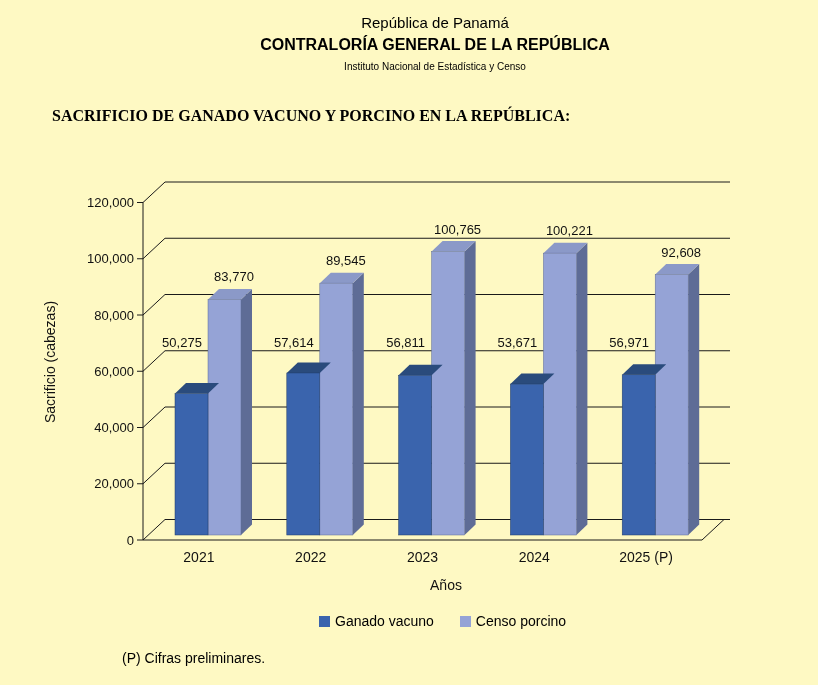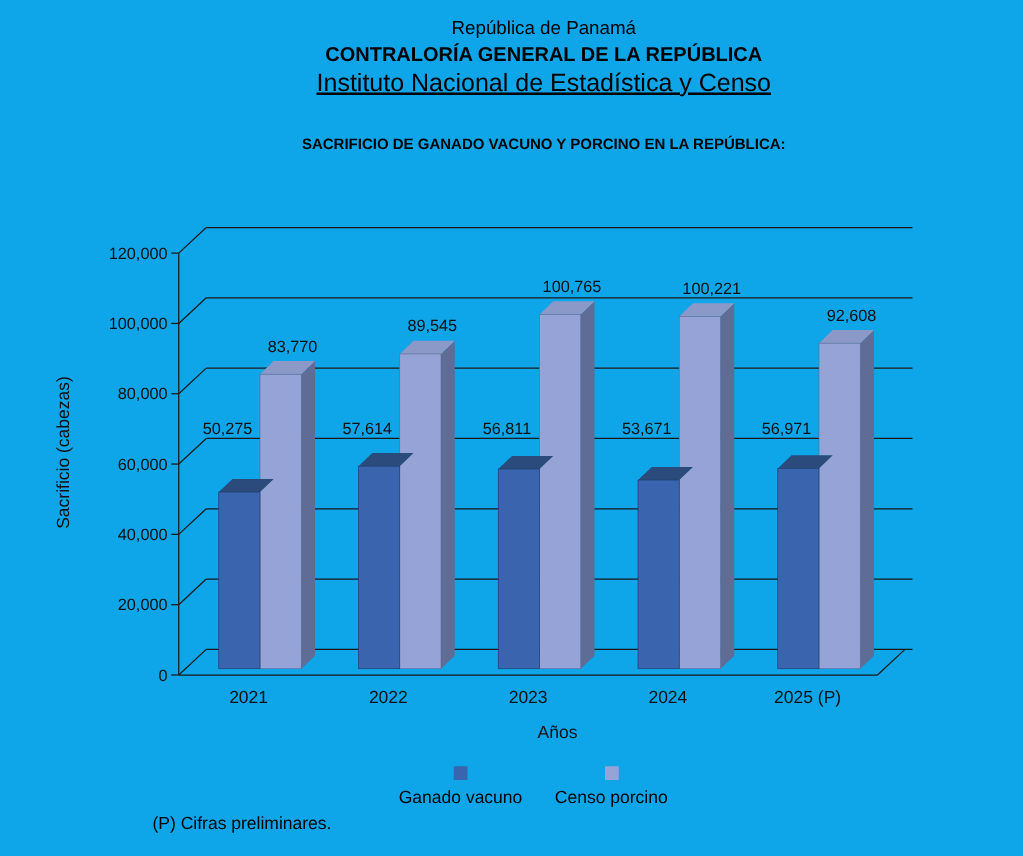--- a/index.html
+++ b/index.html
@@ -1,28 +1,28 @@
 <!DOCTYPE html>
 <html><head>
 <meta charset="utf-8">
 <style>
   html,body{margin:0;padding:0;background:#fff;}
-  .page{position:relative;width:818px;height:685px;background:#0ea5e9;overflow:hidden;
+  .page{position:relative;width:818px;height:685px;background:#fef9c3;overflow:hidden;
         font-family:"Liberation Sans",sans-serif;color:#000;}
   .header{position:absolute;top:12px;left:52px;right:0;text-align:center;line-height:22px;}
   .header .h-line1{font-size:15px;}
   .header .h-line2{font-size:16px;font-weight:bold;text-align:center;}
-  .header .h-line3{font-size:20px;text-decoration:underline;}
-  .title-block{position:absolute;top:104px;left:52px;right:0;text-align:center;
-               font-size:12px;font-weight:bold;line-height:23px;}
+  .header .h-line3{font-size:10px;}
+  .title-block{position:absolute;top:104px;left:52px;right:0;
+               font-size:16px;font-weight:bold;line-height:23px;font-family:Liberation Serif, serif;}
   #chart-svg{position:absolute;left:0;top:0;}
   #chart-svg text{font-family:"Liberation Sans",sans-serif;fill:#111;}
   .legend{position:absolute;top:613px;left:319px;display:flex;gap:26px;
           align-items:center;font-size:14px;}
-  .legend-item{display:flex;align-items:center;gap:5px;flex-direction:column;}
+  .legend-item{display:flex;align-items:center;gap:5px;}
   .swatch{width:11px;height:11px;display:inline-block;}
   .footnote{position:absolute;left:122px;top:650px;font-size:14px;}
 </style>
 </head>
 <body>
 
 <div class="page">
 
   <div class="header">
     <div class="h-line1">República de Panamá</div>

